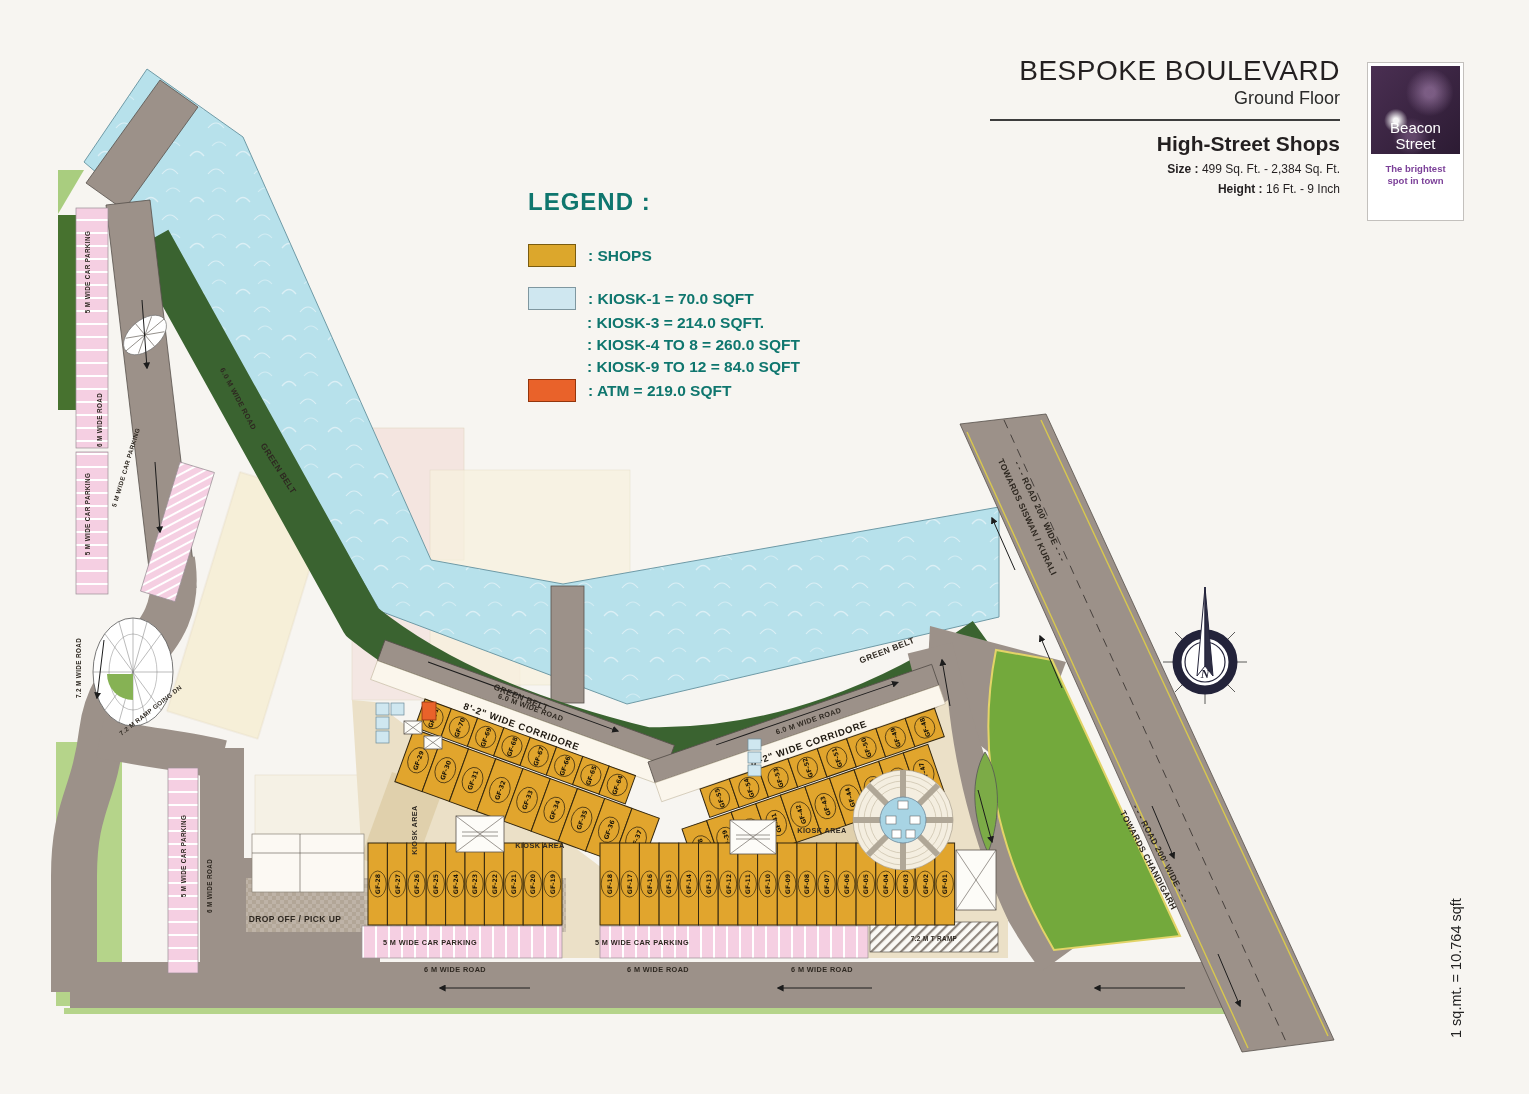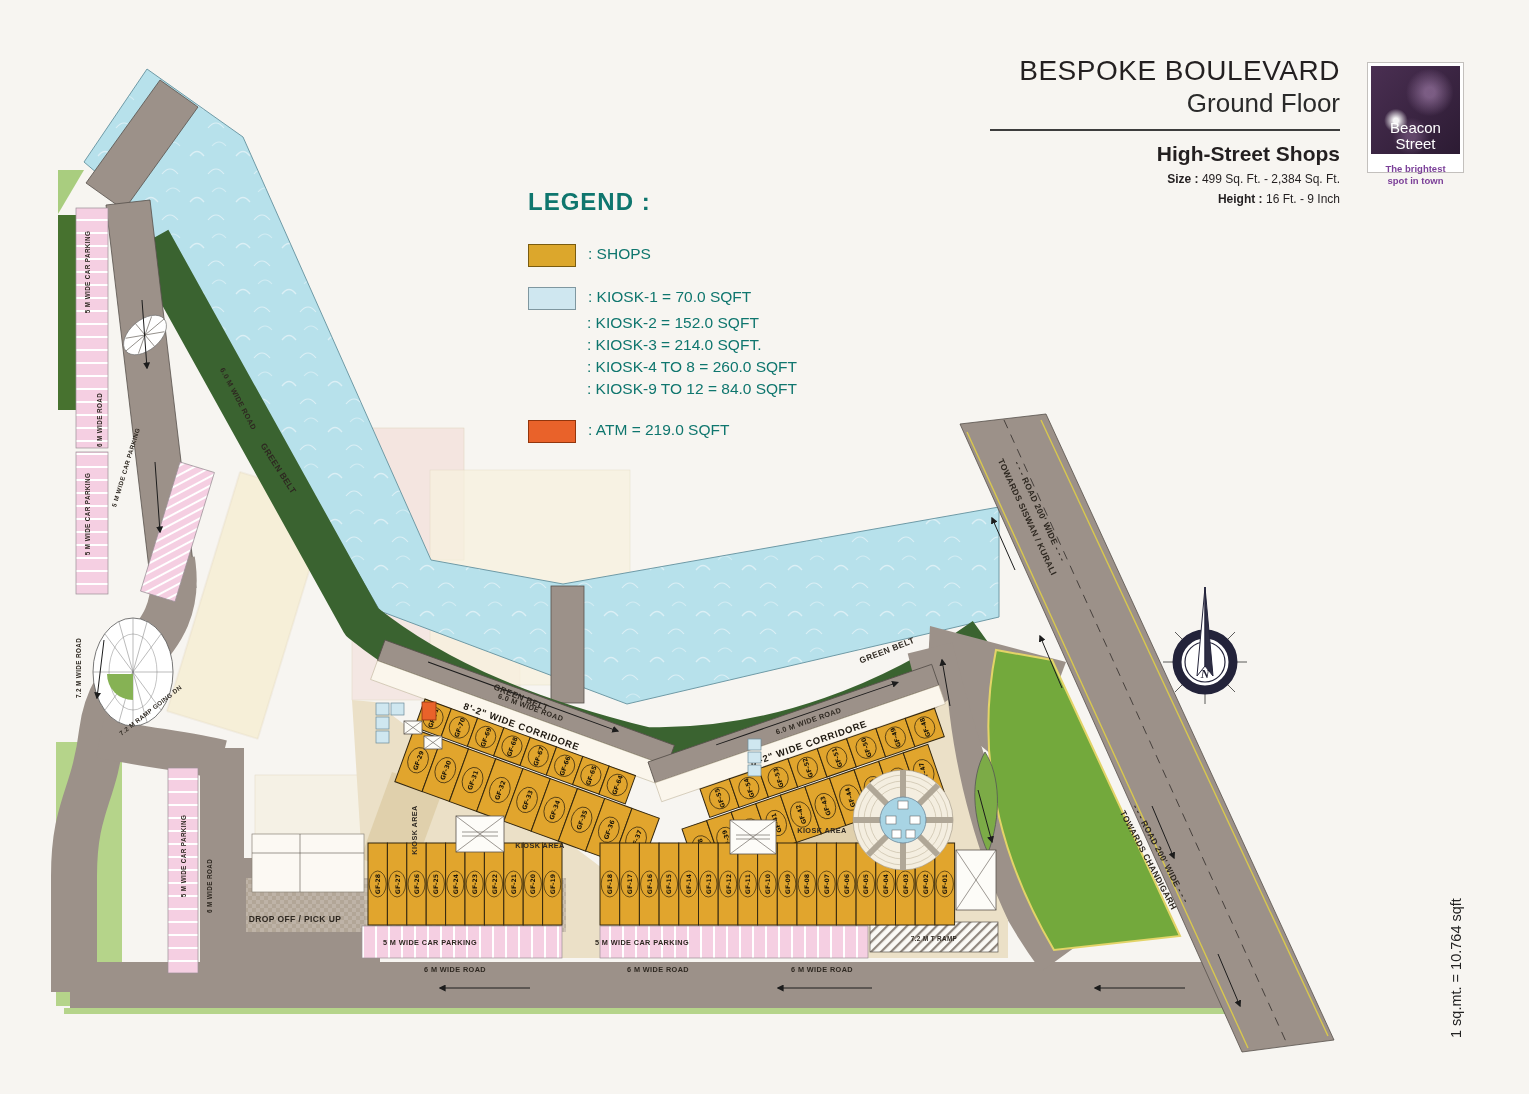--- a/index.html
+++ b/index.html
@@ -17,40 +17,40 @@
   .f6{font-size:6.3px}.f7{font-size:7.3px}.f8{font-size:8.5px}
   .corr-t{font-size:9.5px;fill:#1f1910;letter-spacing:.7px}
   .ghost{stroke:#cbb98e;stroke-width:.5}
   .xblock{fill:#fdfcf8;stroke:#5a544d;stroke-width:.8}
   .xline{stroke:#5a544d;stroke-width:.6}
   .kioskblue{fill:#cfe7f0;stroke:#6a8b98;stroke-width:.7}
 
   
   .titleblock{position:absolute;left:990px;top:56px;width:350px;text-align:right;color:#231f20}
   .tb-title{font-size:28px;font-weight:400;letter-spacing:.5px;line-height:1.05}
-  .tb-sub{font-size:26px;font-weight:400;color:#2a2a2a;margin-top:3px}
+  .tb-sub{font-size:18px;font-weight:400;color:#2a2a2a;margin-top:3px}
   .tb-rule{border:0;border-top:2px solid #3d3d3d;margin:10px 0 11px}
   .tb-cat{font-size:21px;font-weight:600}
   .tb-line{font-size:12px;margin-top:6px}
   .tb-line b{font-weight:700}
 
-  .logo{position:absolute;left:1367px;top:62px;width:97px;height:111px;background:#fff;
+  .logo{position:absolute;left:1367px;top:62px;width:97px;height:159px;background:#fff;
         border:1px solid #c3c0bd;box-sizing:border-box;padding:3px}
   .logo-img{height:88px;display:flex;align-items:flex-end;justify-content:center;
         background:
           radial-gradient(circle at 28% 62%, rgba(255,255,255,.95) 0 3%, rgba(255,255,255,0) 14%),
           radial-gradient(circle at 66% 30%, rgba(200,160,210,.45) 0 6%, rgba(200,160,210,0) 28%),
           radial-gradient(circle at 45% 80%, rgba(180,140,190,.35) 0 5%, rgba(180,140,190,0) 22%),
           linear-gradient(135deg,#4a2f52,#2c1b33)}
   .logo-name{color:#fff;font-size:15px;font-weight:500;line-height:1.03;text-align:center;padding-bottom:3px}
   .logo-tag{color:#7b3f98;font-size:9.5px;font-weight:700;text-align:center;line-height:1.25;margin-top:9px}
 
   .legendbox{position:absolute;left:528px;top:188px;width:360px;color:#0f766e}
   .lg-head{font-size:24px;font-weight:700;letter-spacing:1px;margin-bottom:28px}
-  .legend-row{display:flex;align-items:flex-start;font-size:15.5px;font-weight:400;margin-bottom:3px;line-height:19px}
+  .legend-row{display:flex;align-items:center;font-size:15.5px;font-weight:700;margin-bottom:3px;line-height:19px}
   .legend-row .swatch{width:46px;height:21px;margin-right:12px;border:1px solid #777;flex:none}
   .legend-row.no-swatch{padding-left:59px}
   .legend-row:nth-child(1){margin-bottom:20px}
   .legend-row:nth-child(7){margin-top:22px}
 
   .note-vert{position:absolute;left:1448px;top:1038px;transform:rotate(-90deg);
              transform-origin:0 0;width:170px;font-size:14.5px;color:#222;white-space:nowrap}
 </style>
 </head>
 <body>
@@ -551,23 +551,20 @@
   <div id="legend-rows">
         <div class="legend-row">
           <span class="swatch" style="background: rgb(220, 167, 44); border-color: rgb(122, 92, 16);"></span>
           <span>: SHOPS</span>
         </div>
         <div class="legend-row">
           <span class="swatch" style="background: rgb(207, 231, 240); border-color: rgb(127, 151, 160);"></span>
           <span>: KIOSK-1 = 70.0 SQFT</span>
         </div>
         <div class="legend-row no-swatch">
-          <span>: KIOSK-2 = 152.0 SQFT</span>
-        </div>
-        <div class="legend-row no-swatch">
           <span>: KIOSK-3 = 214.0 SQFT.</span>
         </div>
         <div class="legend-row no-swatch">
           <span>: KIOSK-4 TO 8 = 260.0 SQFT</span>
         </div>
         <div class="legend-row no-swatch">
           <span>: KIOSK-9 TO 12 = 84.0 SQFT</span>
         </div>
         <div class="legend-row">
           <span class="swatch" style="background: rgb(233, 98, 42); border-color: rgb(147, 53, 12);"></span>

